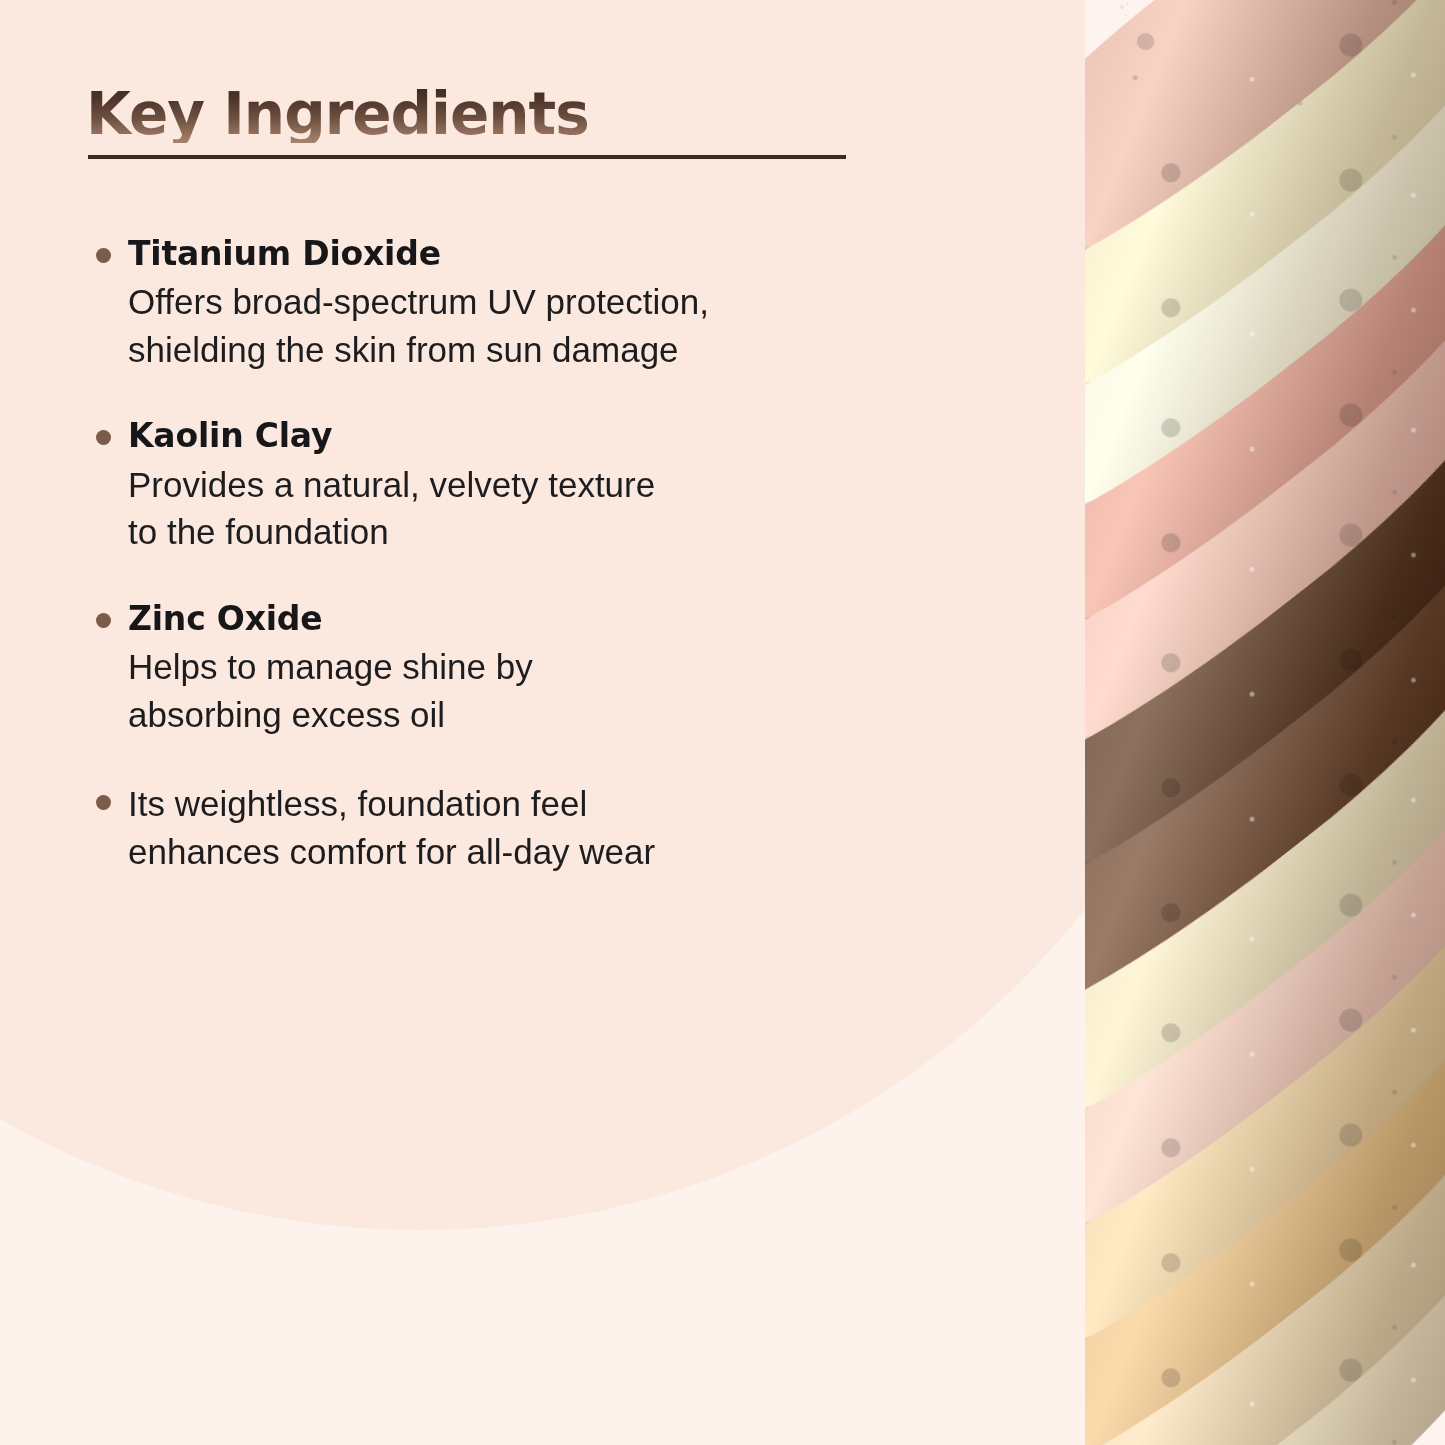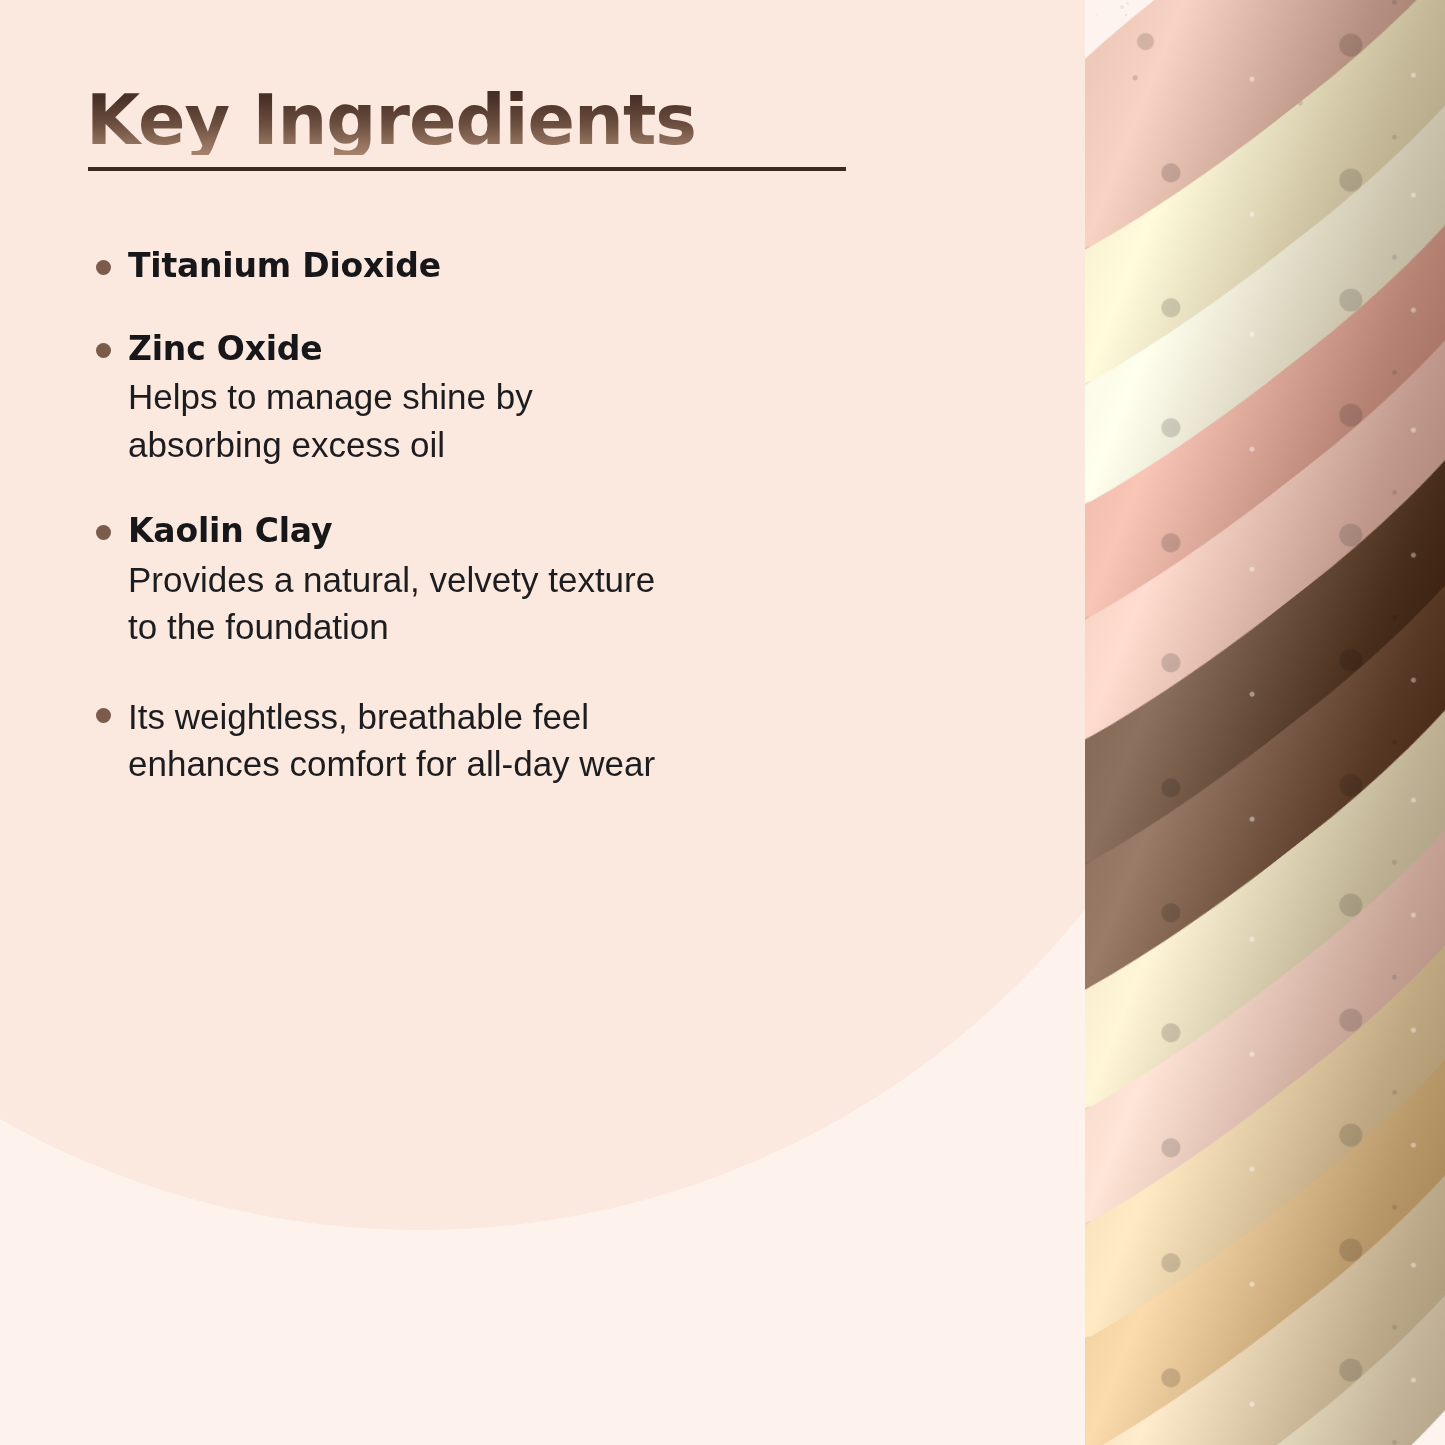--- a/index.html
+++ b/index.html
@@ -49,21 +49,21 @@
   }
 
   .title-wrap {
     display: inline-block;
     position: relative;
     padding-bottom: 16px;
   }
 
   .page-title {
     font-family: "DejaVu Sans", sans-serif;
-    font-size: 70px;
+    font-size: 58px;
     font-weight: bold;
     line-height: 0.98;
     letter-spacing: -1px;
     background: linear-gradient(180deg,
         #3f2a20 0%,
         #4d342a 22%,
         #6b4e3f 55%,
         #8d6d5a 80%,
         #a8836e 100%);
     -webkit-background-clip: text;
@@ -504,34 +504,36 @@
 
     <div class="title-wrap">
       <div class="page-title">Key Ingredients</div>
       <div class="title-underline"></div>
     </div>
 
     <ul class="ingredient-list" id="ingredient-list">
         <li class="ingredient-item">
           <span class="bullet-dot" style="background: rgb(123, 91, 74);"></span>
           <div class="ingredient-name">Titanium Dioxide</div>
+          <div class="ingredient-desc">Offers broad-spectrum UV protection,
+shielding the skin from sun damage</div>
+        </li>
+        <li class="ingredient-item">
+          <span class="bullet-dot" style="background: rgb(123, 91, 74);"></span>
+          <div class="ingredient-name">Kaolin Clay</div>
+          <div class="ingredient-desc">Provides a natural, velvety texture
+to the foundation</div>
         </li>
         <li class="ingredient-item">
           <span class="bullet-dot" style="background: rgb(123, 91, 74);"></span>
           <div class="ingredient-name">Zinc Oxide</div>
           <div class="ingredient-desc">Helps to manage shine by
 absorbing excess oil</div>
         </li>
         <li class="ingredient-item">
           <span class="bullet-dot" style="background: rgb(123, 91, 74);"></span>
-          <div class="ingredient-name">Kaolin Clay</div>
-          <div class="ingredient-desc">Provides a natural, velvety texture
-to the foundation</div>
-        </li>
-        <li class="ingredient-item">
-          <span class="bullet-dot" style="background: rgb(123, 91, 74);"></span>
-          <div class="ingredient-desc">Its weightless, breathable feel
+          <div class="ingredient-desc">Its weightless, foundation feel
 enhances comfort for all-day wear</div>
         </li>
       </ul>
 
   </div>
 </div>
 
 </body></html>

